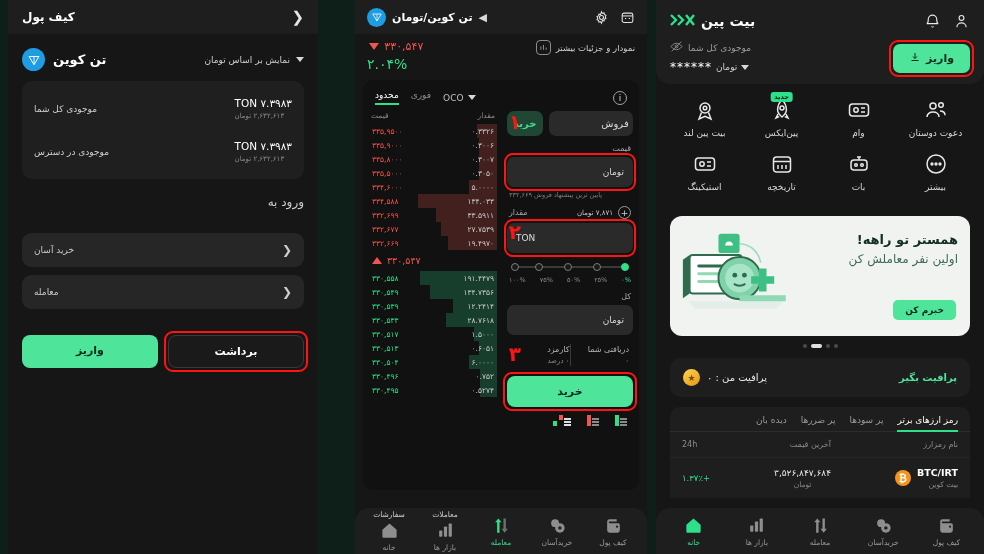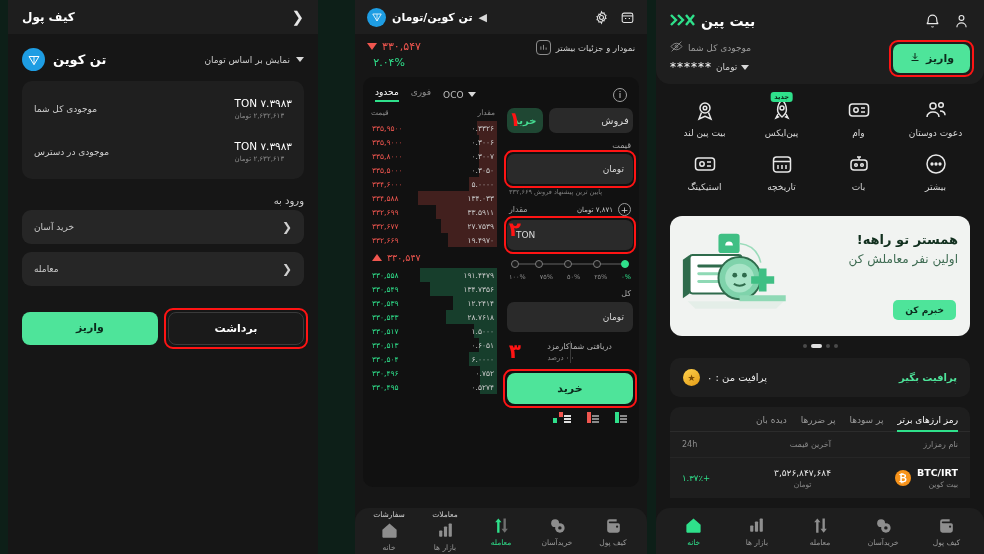--- a/index.html
+++ b/index.html
@@ -113,21 +113,21 @@
   .ton-circle { width:19px;height:19px;border-radius:50%;background:#1e9de3;display:flex;
                 align-items:center;justify-content:center;}
   .pair-name { color:#fff; font-size:11px; font-weight:bold;}
   .mp-hicons { display:flex; gap:11px; color:#e4e4e4;}
   .mp-hicons .ico { width:15px;height:15px;}
 
   .mp-sub { display:flex; align-items:flex-start; justify-content:space-between; padding:6px 12px 4px 12px;}
   .mp-price-box { text-align:right;}
   .mp-price { color:#f0564f; font-size:11px; display:flex; align-items:center; gap:5px;}
   .tri-down { width:0;height:0;border-left:5px solid transparent;border-right:5px solid transparent;border-top:7px solid #f0564f;}
-  .mp-pct { color:#2fe08b; font-size:11px; margin-top:3px; margin-right:16px;}
+  .mp-pct { color:#2fe08b; font-size:14px; margin-top:3px; margin-right:16px;}
   .mp-more { color:#cfcfcf; font-size:8.5px; display:flex; align-items:center; gap:5px;}
   .chartbtn { width:15px;height:15px;border:1px solid #8c8c8c;border-radius:4px;display:flex;
               align-items:center;justify-content:center;font-size:7px;color:#9a9a9a;}
 
   .mp-body { background:#111; margin:4px 8px 0 8px; border-radius:10px; padding:6px 6px 0 6px;
              height:410px; position:relative;}
   .ord-tabs { display:flex; align-items:center; justify-content:space-between; padding:4px 6px 0 6px;}
   .ot-left { display:flex; gap:12px; align-items:center;}
   .ot { color:#8f8f8f; font-size:9px; padding-bottom:5px; position:relative;}
   .ot.active { color:#fff;}
@@ -168,21 +168,21 @@
             display:flex;align-items:center;justify-content:center;}
   .slider { margin:10px 4px 0 4px; position:relative; height:8px;}
   .s-line { position:absolute; top:3px; left:2px; right:2px; height:2px; background:#3a3a3a;}
   .s-pt { position:absolute; top:0; width:8px;height:8px;border-radius:50%;border:1.3px solid #7d7d7d;background:#191919;}
   .s-pt.on { background:#2fe08b; border-color:#2fe08b;}
   .s-labels { display:flex; justify-content:space-between; margin:5px 2px 0 2px;}
   .s-labels span { color:#8a8a8a; font-size:6.5px;}
   .s-labels span.on { color:#2fe08b;}
   .fee-row { display:flex; justify-content:space-between; align-items:center; margin:9px 4px 0 4px;}
   .fee-cell { text-align:right; flex:1;}
-  .fee-cell.l { text-align:left;}
+  .fee-cell.l { text-align:right;}
   .fee-t { color:#b4b4b4; font-size:8px;}
   .fee-v { color:#8d8d8d; font-size:7px; margin-top:3px;}
   .fee-div { width:1px; height:22px; background:#3a3a3a;}
   .sub-btn { background:#4ee49a; color:#0b2a1c; font-weight:bold; font-size:11px; text-align:center;
              border-radius:8px; padding:9px 0; margin-top:10px;}
   .view-icons { display:flex; gap:12px; padding:8px 6px 0 6px;}
   .vi { width:16px; height:11px; display:flex; gap:1.5px; align-items:flex-end;}
   .vi .bars { display:flex; flex-direction:column; gap:1.5px; justify-content:center;}
   .vi .bars i { display:block; width:7px;height:1.6px;background:#8a8a8a;}
   .vi .blk { width:4px; height:11px;}
@@ -198,21 +198,21 @@
   .rp-coin-name { color:#fff; font-size:13px; font-weight:bold;}
   .ton-circle-lg { width:23px;height:23px;border-radius:50%;background:#1e9de3;display:flex;align-items:center;justify-content:center;}
   .rp-filter { color:#cfcfcf; font-size:9px; display:flex; align-items:center; gap:6px;}
   .rp-card { margin:0 14px; background:#1f1f1f; border-radius:10px; padding:6px 12px;}
   .rp-line { display:flex; align-items:center; justify-content:space-between; padding:10px 0;}
   .rp-line + .rp-line { border-top:0; }
   .rp-lab { color:#cfcfcf; font-size:9px;}
   .rp-valbox { text-align:left; }
   .rp-val { color:#fff; font-size:10.5px;}
   .rp-val2 { color:#8d8d8d; font-size:7px; margin-top:3px;}
-  .rp-sec { color:#cfcfcf; font-size:10px; margin:16px 14px 4px 14px; text-align:right;}
+  .rp-sec { color:#cfcfcf; font-size:12px; margin:16px 14px 24px 14px; text-align:right;}
   .rp-item { margin:0 14px 8px 14px; background:#262626; border-radius:9px; height:34px;
              display:flex; align-items:center; justify-content:space-between; padding:0 12px;}
   .rp-item-lab { color:#c9c9c9; font-size:9px;}
   .rp-btns { display:flex; gap:10px; margin:26px 14px 0 14px; position:relative;}
   .rp-btn { flex:1; text-align:center; font-size:11px; font-weight:bold; border-radius:8px; padding:9px 0;}
   .rp-dep { background:#4ee49a; color:#0b2a1c;}
   .rp-wd { background:#1a1a1a; color:#ffffff; border:1px solid #3a3a3a;}
 </style>
 </head>
 <body>

